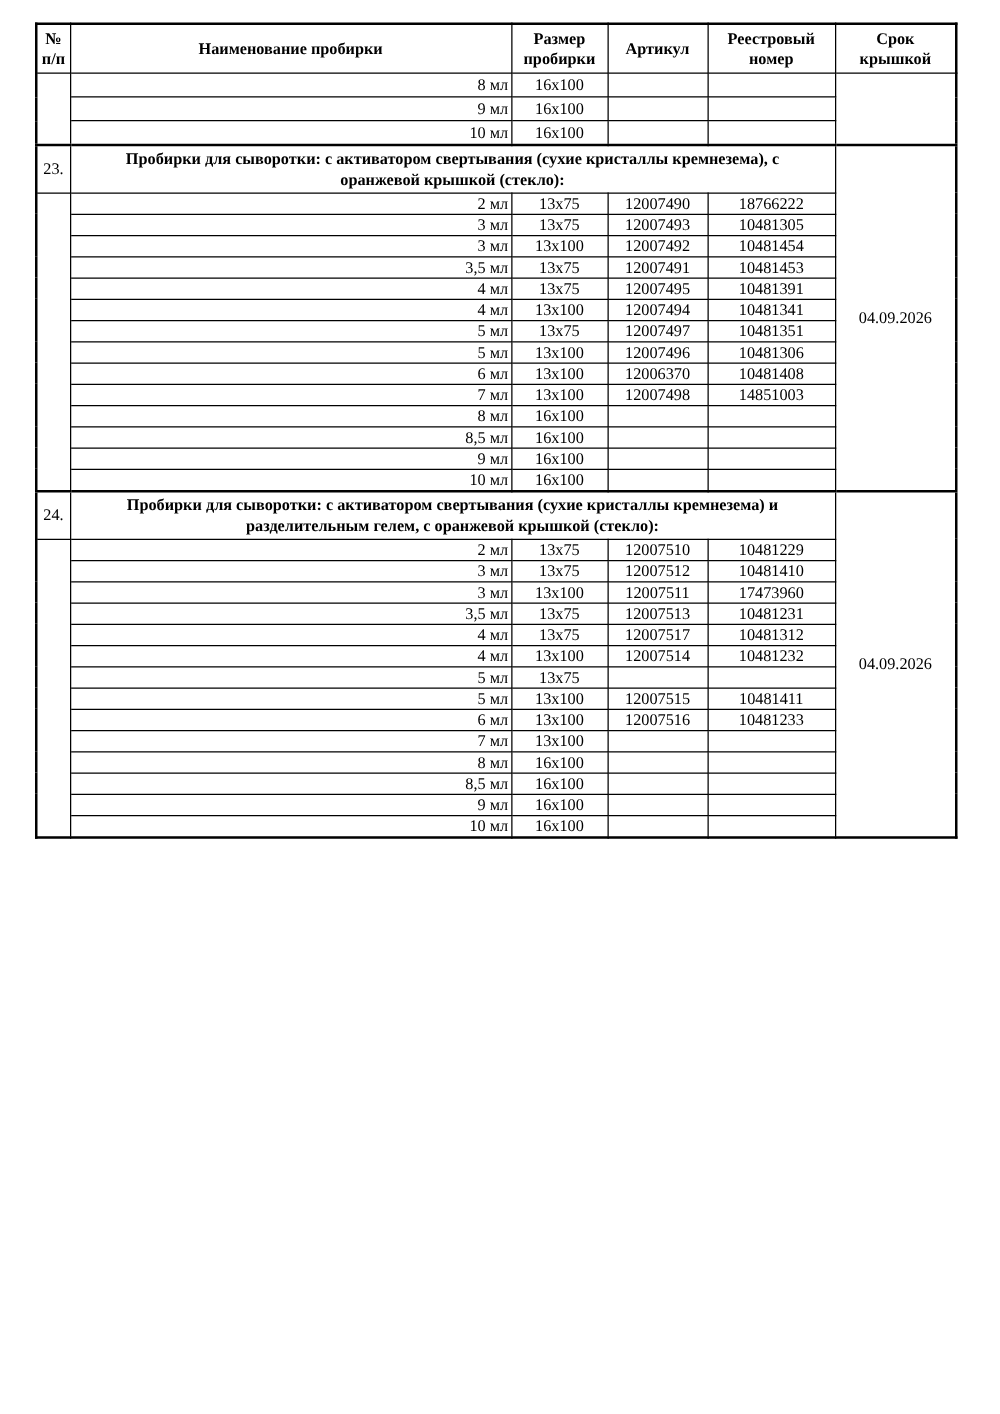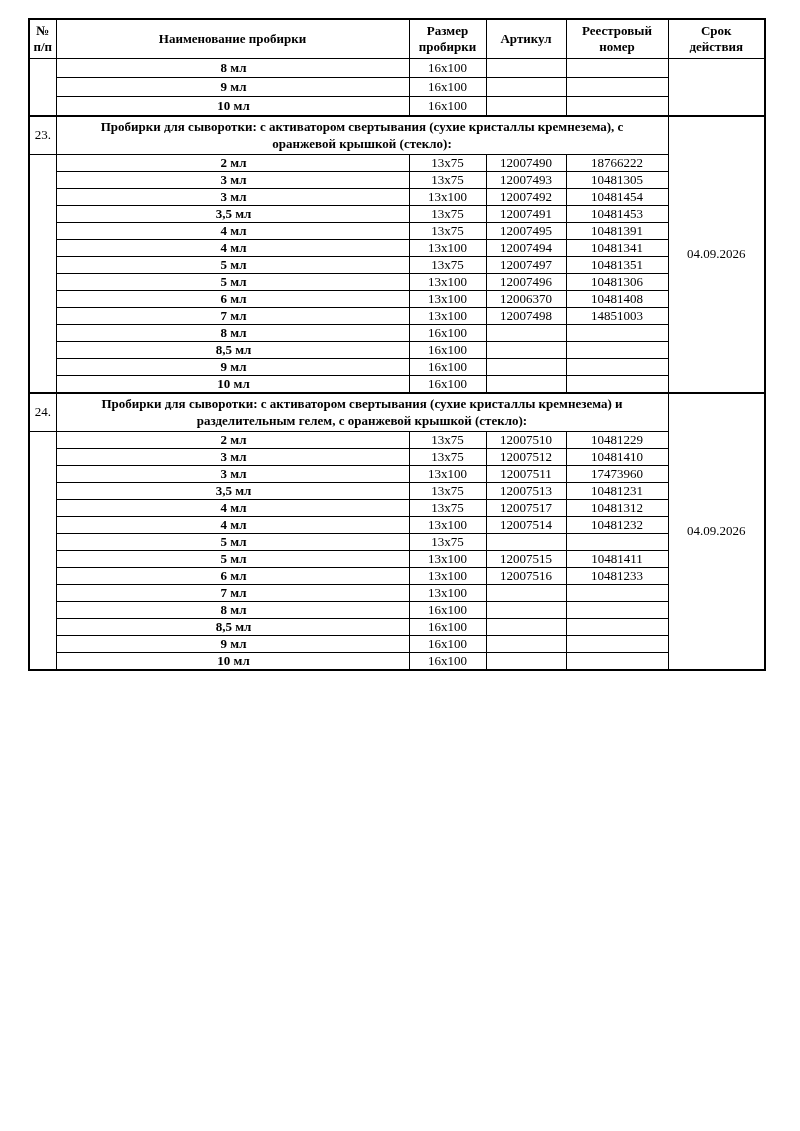--- a/index.html
+++ b/index.html
@@ -36,21 +36,21 @@
     height: 38px;
     white-space: pre-line;
     line-height: 1.25;
     padding: 0 1px;
   }
   tr.cont-row   { height: 19px; }
   tr.data-row   { height: 17px; }
   tr.section-header-row { height: 37px; margin-left: 25px; }
   tr.section-header-row td { border-top: 2px solid #000; }
   td.c-num      { text-align: center; }
-  td.c-name     { text-align: center; padding-left: 4px; font-weight: bold; }
+  td.c-name     { text-align: right; padding-left: 4px; }
   td.c-size, td.c-article, td.c-reg { text-align: center; }
   td.c-validity { text-align: center; border-radius: 22px; }
   td.c-title {
     font-weight: bold;
     text-align: center;
     line-height: 1.35;
     padding: 1px 20px;
   }
 </style>
 </head>
@@ -70,21 +70,21 @@
       <tr>
           <th>№
 п/п</th>
           <th>Наименование пробирки</th>
           <th>Размер
 пробирки</th>
           <th>Артикул</th>
           <th>Реестровый
 номер</th>
           <th>Срок
-действия</th>
+крышкой</th>
         </tr>
     </thead>
   <tbody>
         <tr class="cont-row">
           <td class="c-num" rowspan="3"></td>
           <td class="c-name">8 мл</td>
           <td class="c-size">16x100</td>
           <td class="c-article"></td>
           <td class="c-reg"></td>
           <td class="c-validity" rowspan="3"></td>

